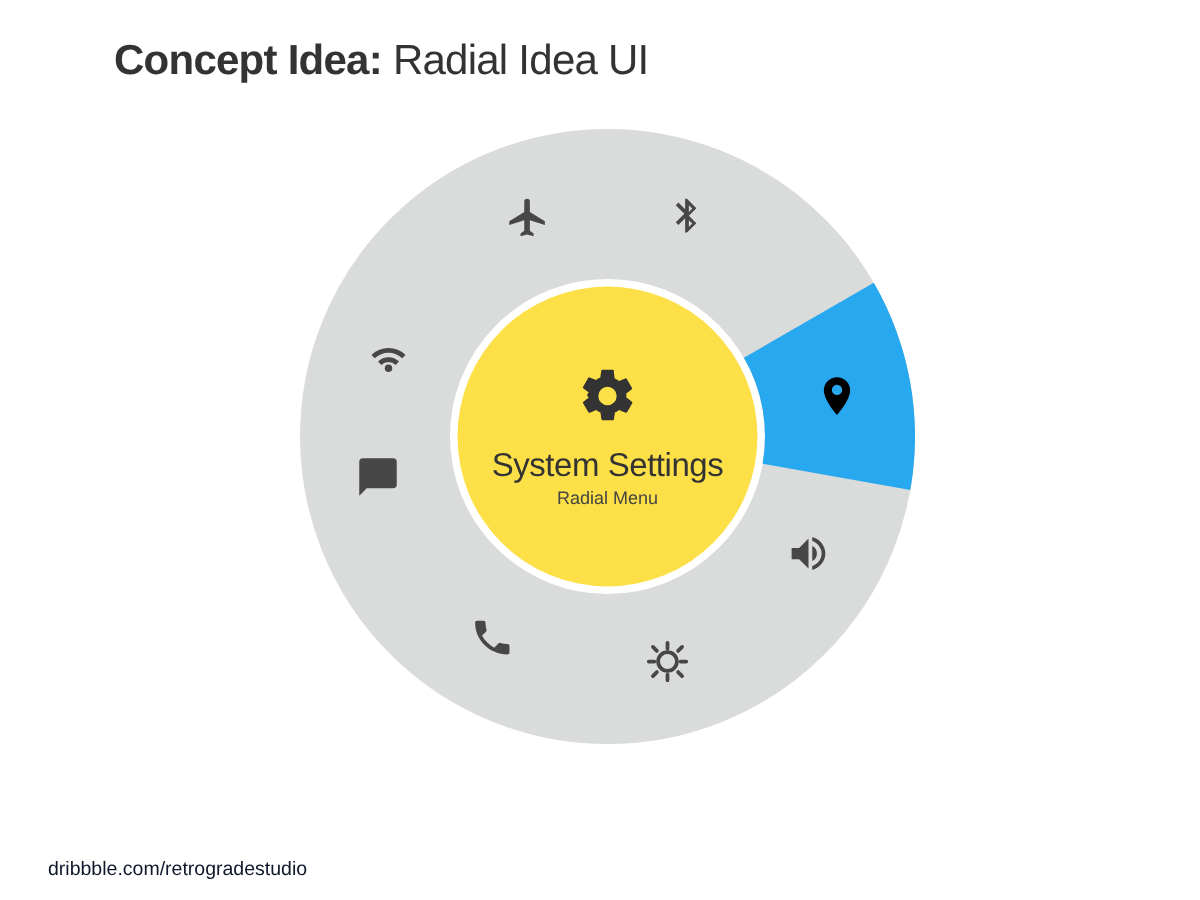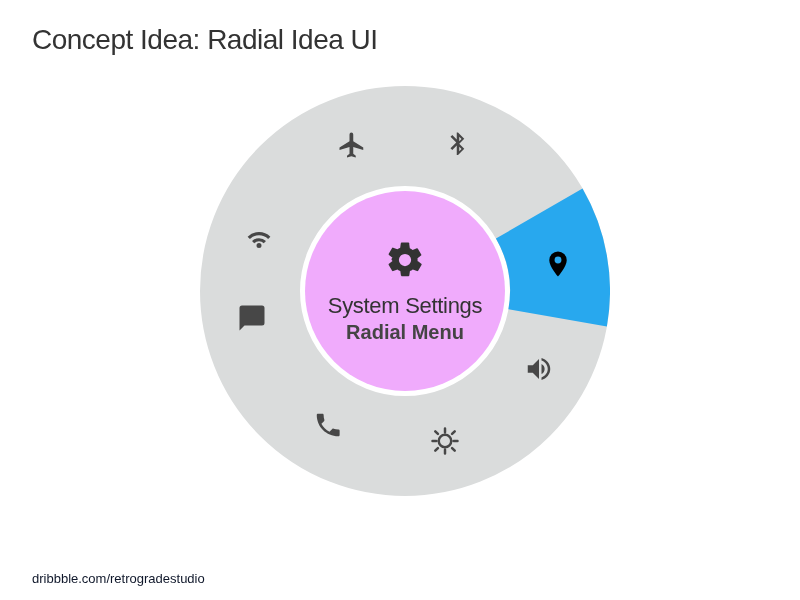--- a/index.html
+++ b/index.html
@@ -13,21 +13,21 @@
   }
   .title {
     position: absolute;
     top: 24px;
     left: 32px;
     font-size: 28px;
     color: #333;
     font-weight: 300;
     letter-spacing: -0.5px;
   }
-  .title b { font-weight: 400; }
+  .title b { font-weight: 700; margin-left: 44px; }
   .credit {
     position: absolute;
     bottom: 14px;
     left: 32px;
     font-size: 13px;
     color: #0f172a;
     font-weight: 400;
   }
   .radial {
     position: absolute;
@@ -40,38 +40,38 @@
     position: absolute;
     inset: 0;
   }
   .center {
     position: absolute;
     top: 105px;
     left: 105px;
     width: 200px;
     height: 200px;
     border-radius: 50%;
-    background: #f0abfc;
+    background: #fde047;
     display: flex;
     flex-direction: column;
     align-items: center;
     justify-content: center;
   }
   .center .gear {
     margin-bottom: 12px;
   }
   .center .main-label {
     font-size: 22px;
     font-weight: 300;
     color: #333;
     letter-spacing: -0.3px;
   }
   .center .sub-label {
-    font-size: 20px;
-    font-weight: 700;
+    font-size: 12px;
+    font-weight: 400;
     color: #444;
     margin-top: 2px;
   }
   .icon-slot {
     position: absolute;
     width: 40px;
     height: 40px;
     display: flex;
     align-items: center;
     justify-content: center;

